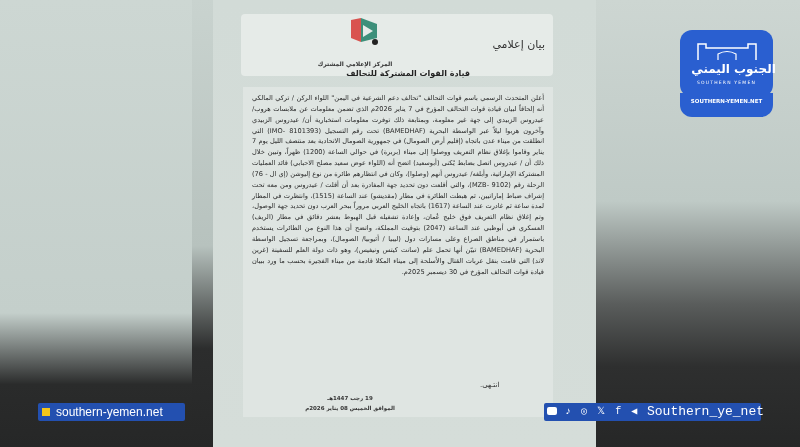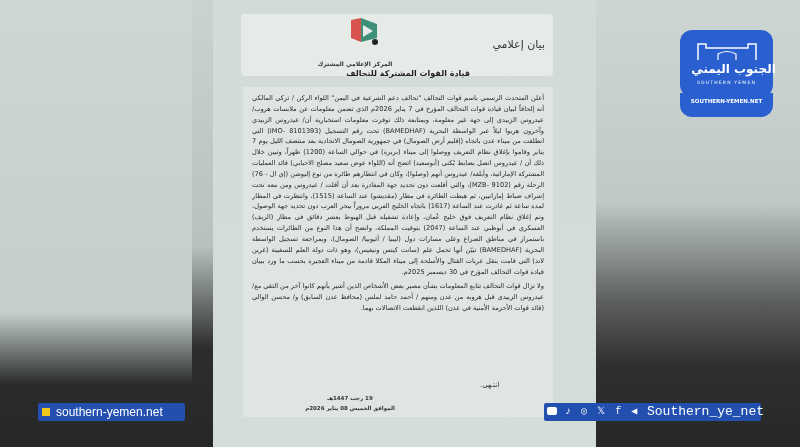--- a/index.html
+++ b/index.html
@@ -102,21 +102,20 @@
   <polygon points="16,9 26,15 16,21" fill="#e6ebe8"></polygon>
   <circle cx="28" cy="26" r="3" fill="#222"></circle>
 </svg>
 <div class="org-name">قيادة القوات المشتركة للتحالف</div>
 <div class="org-sub">المركز الإعلامي المشترك</div>
 <div class="statement-label">بيان إعلامي</div>
 
 <div class="body-card"></div>
 <div class="body-text">
   <p>أعلن المتحدث الرسمي باسم قوات التحالف "تحالف دعم الشرعية في اليمن" اللواء الركن / تركي المالكي أنه إلحاقاً لبيان قيادة قوات التحالف المؤرخ في 7 يناير 2026م الذي تضمن معلومات عن ملابسات هروب/ عيدروس الزبيدي إلى جهة غير معلومة، وبمتابعة ذلك توفرت معلومات استخبارية أن/ عيدروس الزبيدي وآخرون هربوا ليلاً عبر الواسطة البحرية (BAMEDHAF) تحت رقم التسجيل (IMO- 8101393) التي انطلقت من ميناء عدن باتجاه (إقليم أرض الصومال) في جمهورية الصومال الاتحادية بعد منتصف الليل يوم 7 يناير وقاموا بإغلاق نظام التعريف ووصلوا إلى ميناء (بربرة) في حوالي الساعة (1200) ظهراً، وتبين خلال ذلك أن / عيدروس اتصل بضابط يُكنى (أبوسعيد) اتضح أنه (اللواء عوض سعيد مصلح الاحبابي) قائد العمليات المشتركة الإماراتية، وأبلغه/ عيدروس أنهم (وصلوا)، وكان في انتظارهم طائرة من نوع إليوشن (إي ال - 76) الرحلة رقم (9102 -MZB)، والتي أقلعت دون تحديد جهة المغادرة بعد أن أقلت / عيدروس ومن معه تحت إشراف ضباط إماراتيين، ثم هبطت الطائرة في مطار (مقديشو) عند الساعة (1515)، وانتظرت في المطار لمدة ساعة ثم غادرت عند الساعة (1617) باتجاه الخليج العربي مروراً ببحر العرب دون تحديد جهة الوصول، وتم إغلاق نظام التعريف فوق خليج عُمان، وإعادة تشغيله قبل الهبوط بعشر دقائق في مطار (الريف) العسكري في أبوظبي عند الساعة (2047) بتوقيت المملكة، واتضح أن هذا النوع من الطائرات يستخدم باستمرار في مناطق الصراع وعلى مسارات دول (ليبيا / أثيوبيا/ الصومال)، وبمراجعة تسجيل الواسطة البحرية (BAMEDHAF) تبيّن أنها تحمل علم (سانت كيتس ونيفيس)، وهو ذات دولة العلم للسفينة (غرين لاند) التي قامت بنقل عربات القتال والأسلحة إلى ميناء المكلا قادمة من ميناء الفجيرة بحسب ما ورد ببيان قيادة قوات التحالف المؤرخ في 30 ديسمبر 2025م.</p>
-  <p>ولا تزال قوات التحالف تتابع المعلومات بشأن مصير بعض الأشخاص الذين أشير بأنهم كانوا آخر من التقى مع/ عيدروس الزبيدي قبل هروبه من عدن ومنهم / أحمد حامد لملس (محافظ عدن السابق) و/ محسن الوالي (قائد قوات الأحزمة الأمنية في عدن) اللذين انقطعت الاتصالات بهما.</p>
 </div>
 <div class="ending">انتـهى.</div>
 <div class="date-hijri">19 رجب 1447هـ</div>
 <div class="date-greg">الموافق الخميس 08 يناير 2026م</div>
 
 <div class="brand-card">
   <svg style="position:absolute;left:16px;top:10px" width="62" height="22" viewBox="0 0 62 22">
     <path d="M2,20 L2,4 L10,4 L10,8 L52,8 L52,4 L60,4 L60,20" fill="none" stroke="#fff" stroke-width="1.5"></path>
     <path d="M22,20 L22,14 Q31,9 40,14 L40,20" fill="none" stroke="#fff" stroke-width="1.2"></path>
   </svg>

